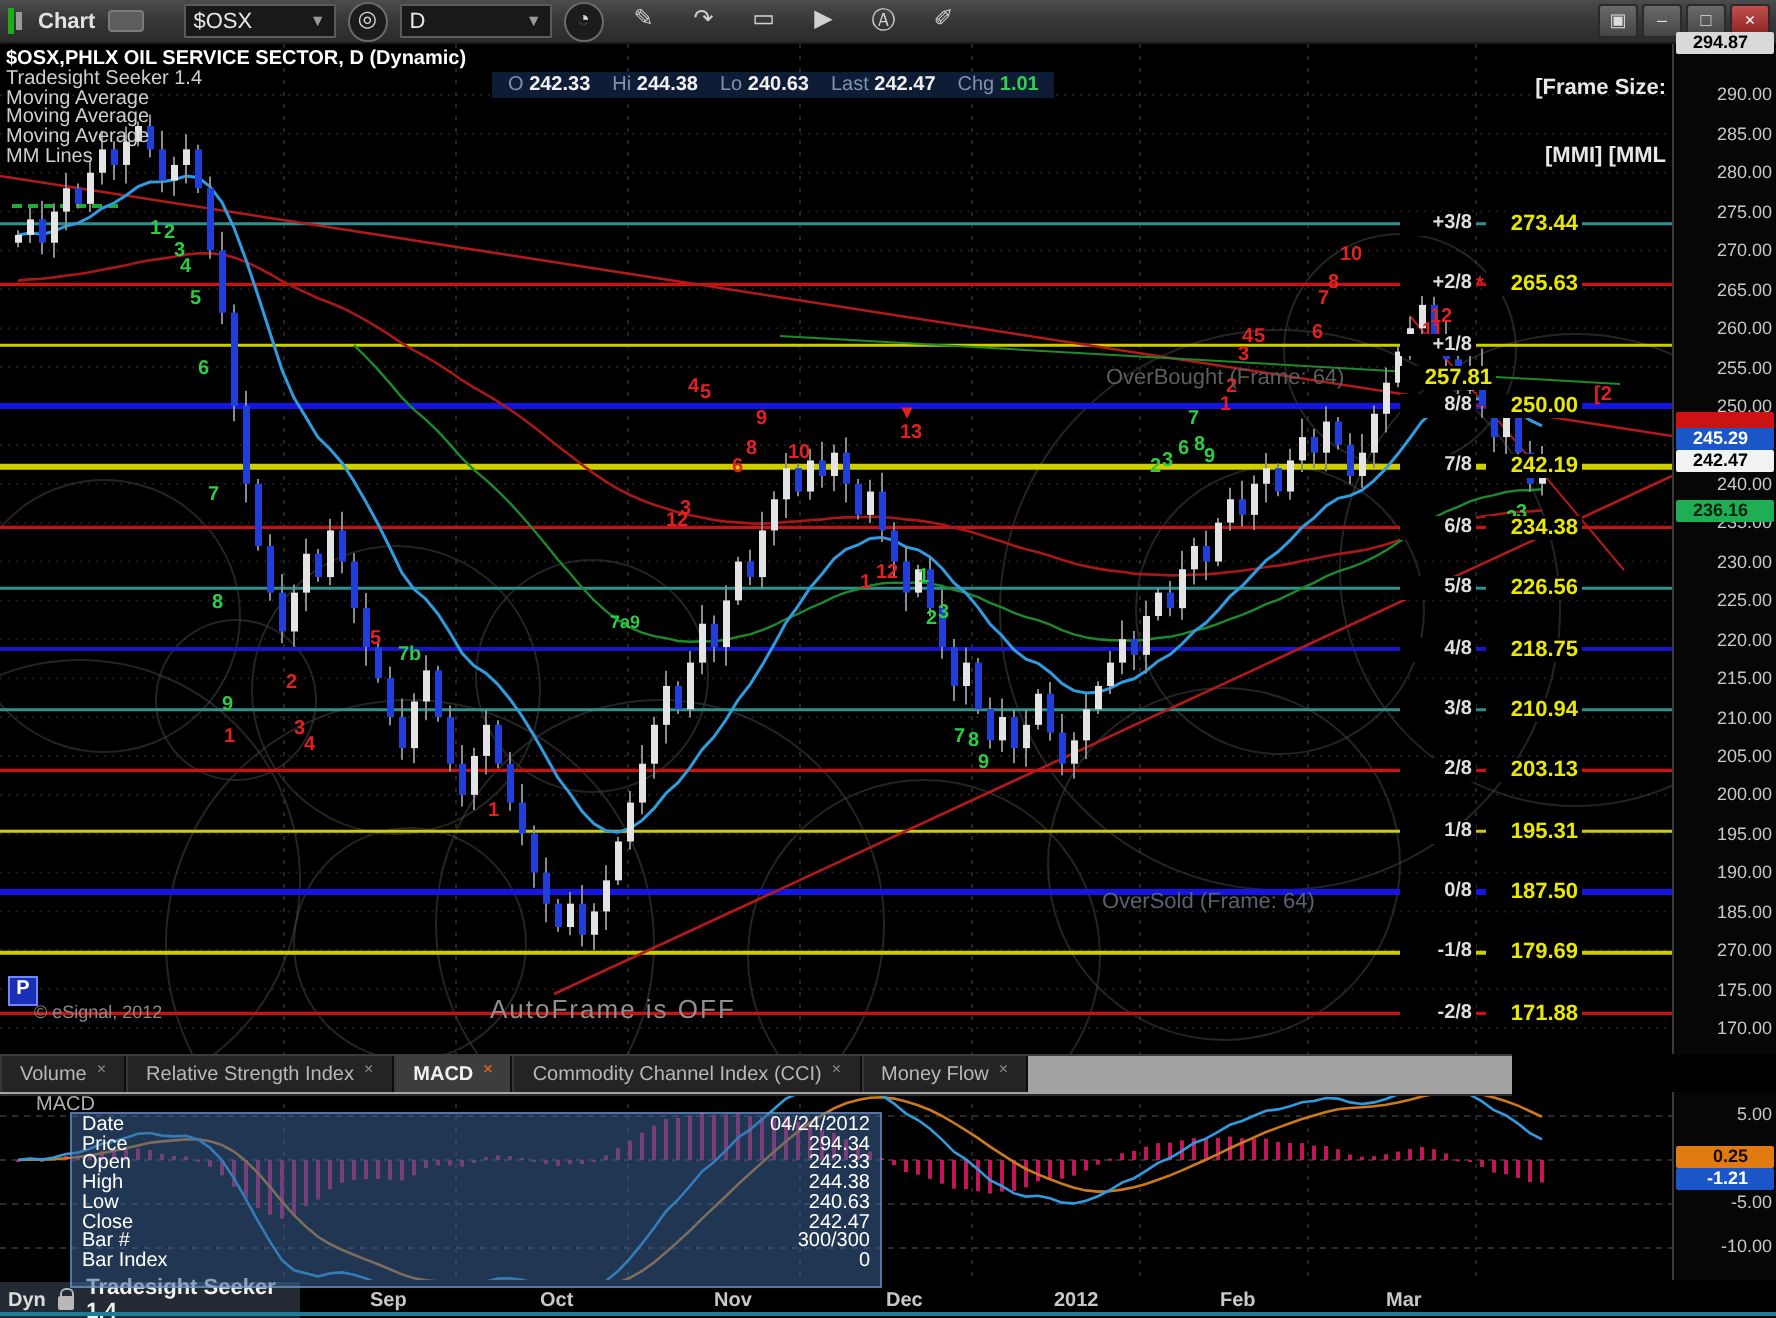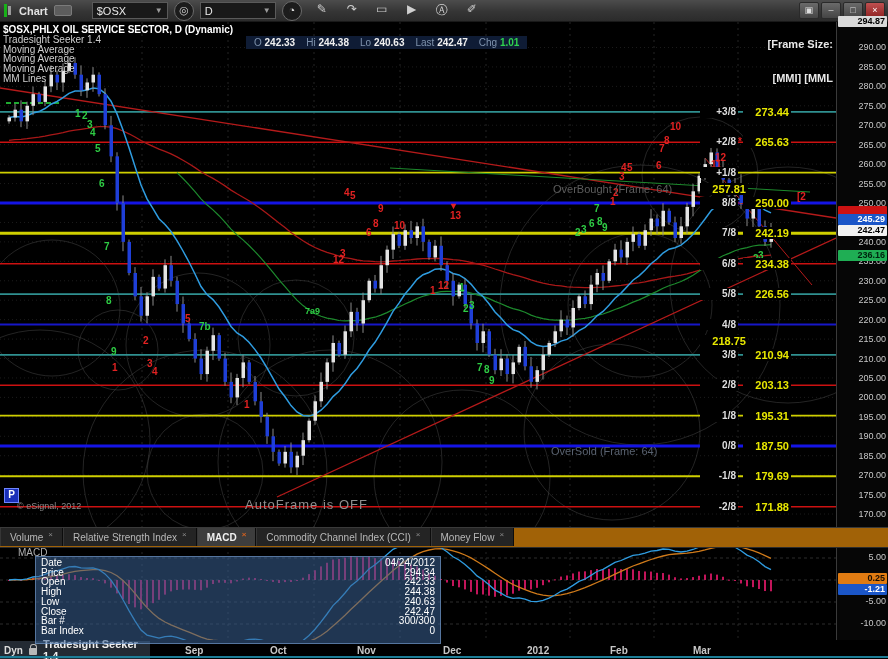--- a/index.html
+++ b/index.html
@@ -42,25 +42,25 @@
   #p-badge{left:4px;top:488px;width:13px;height:13px;background:#1a2fb8;border:1px solid #6f86ff;
     color:#fff;font-size:10px;font-weight:bold;text-align:center;line-height:12px;}
   .mml-row{position:absolute;z-index:3;display:flex;gap:5px;}
   .mml-row .fr{background:#000;color:#dedede;font-size:10px;font-weight:bold;width:34px;text-align:right;padding:0 2px;}
   .mml-row .val{background:#000;color:#e8e800;font-size:11px;font-weight:bold;width:44px;text-align:right;padding:0 2px;}
   
   #axis-col{position:absolute;left:836px;top:22px;width:52px;height:505px;background:#060606;
     border-left:1px solid #3a3a3a;z-index:4;}
   #axis-col .tick,#macd-axis .tick{position:absolute;right:3px;color:#c8c8c8;font-size:9px;}
   .pricebox{position:absolute;left:1px;width:49px;height:11px;font-size:9px;font-weight:bold;
-    text-align:right;padding-right:2px;box-sizing:border-box;line-height:11px;border-radius:1px;z-index:5;}
+    text-align:right;padding-right:13px;box-sizing:border-box;line-height:11px;border-radius:1px;z-index:5;}
   #macd-axis{position:absolute;left:836px;top:546px;width:52px;height:94px;background:#060606;
     border-left:1px solid #3a3a3a;z-index:4;}
   
-  #tabbar{position:absolute;left:0;top:527px;width:888px;height:19px;background:#a16207;
+  #tabbar{position:absolute;left:0;top:527px;width:756px;height:19px;background:#a3a3a3;
     border-top:1px solid #3a3a3a;border-bottom:1px solid #2c2c2c;display:flex;z-index:4;}
   .tab{height:18px;padding:0 9px;display:flex;align-items:center;gap:5px;font-size:10px;color:#b8b8b8;
     background:#242424;border-right:1px solid #0c0c0c;border-left:1px solid #363636;}
   .tab .x{color:#8a8a8a;font-size:8px;position:relative;top:-3px;}
   .tab.active{background:#3d3d3d;color:#f0f0f0;font-weight:bold;}
   .tab.active .x{color:#d06020;}
   #macd-lbl{left:18px;top:547px;color:#b0b0b0;font-size:10px;}
   
   #data-window{position:absolute;left:35px;top:556px;width:406px;height:88px;z-index:6;
     background:rgba(58,98,150,.55);border:1px solid rgba(130,170,220,.55);box-sizing:border-box;
@@ -705,21 +705,21 @@
         <span class="val">242.19</span>
       </div>
       <div class="mml-row" style="left: 700px; top: 257.731px;">
         <span class="fr">6/8</span>
         <span class="val">234.38</span>
       </div>
       <div class="mml-row" style="left: 700px; top: 288.135px;">
         <span class="fr">5/8</span>
         <span class="val">226.56</span>
       </div>
-      <div class="mml-row" style="left: 700px; top: 318.5px; flex-direction: column;">
+      <div class="mml-row" style="left: 700px; top: 318.5px;">
         <span class="fr">4/8</span>
         <span class="val">218.75</span>
       </div>
       <div class="mml-row" style="left: 700px; top: 348.865px;">
         <span class="fr">3/8</span>
         <span class="val">210.94</span>
       </div>
       <div class="mml-row" style="left: 700px; top: 379.231px;">
         <span class="fr">2/8</span>
         <span class="val">203.13</span>

